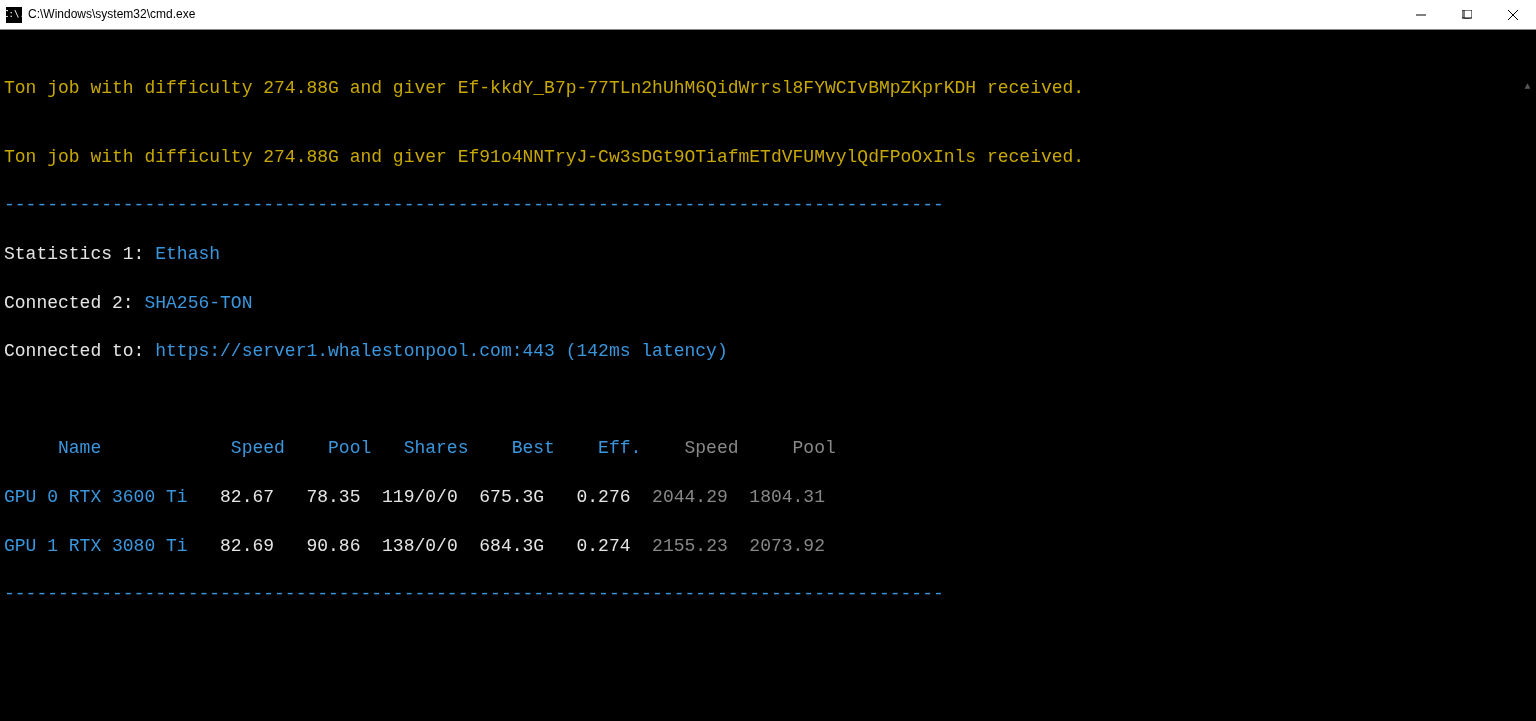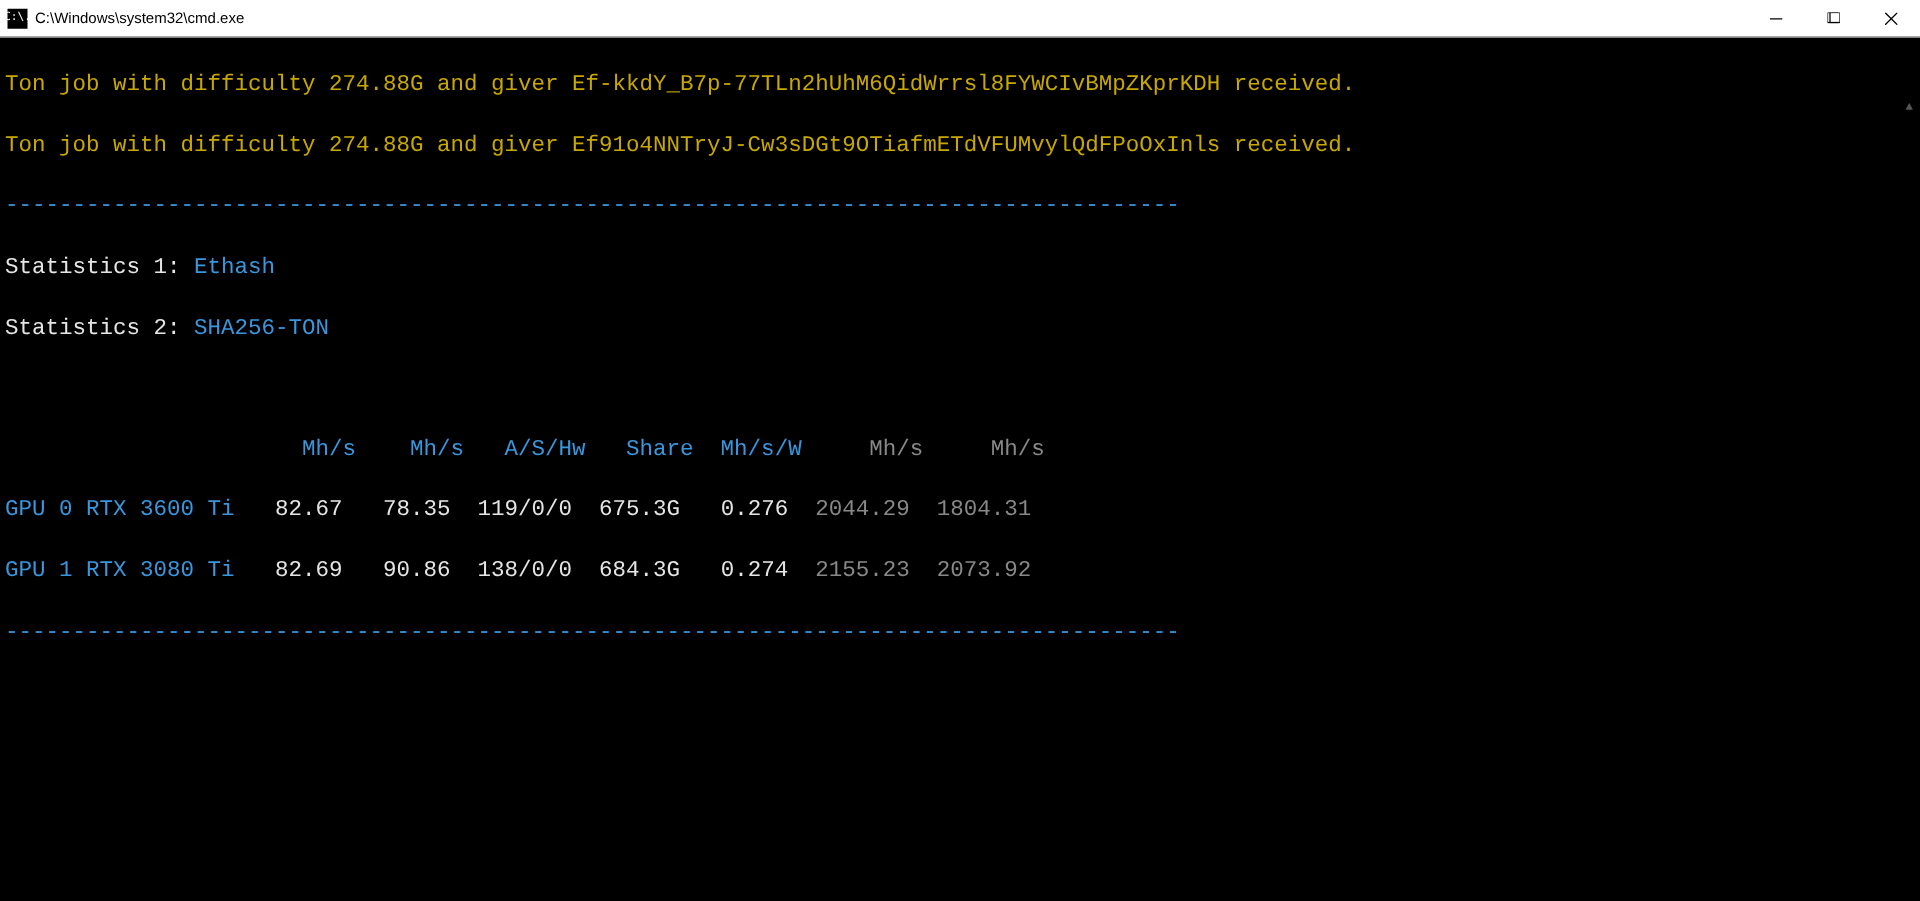--- a/index.html
+++ b/index.html
@@ -65,21 +65,21 @@
     height: 17px;
     display: flex;
     align-items: center;
     justify-content: center;
     color: #555;
     font-size: 10px;
   }
   .c-blue   { color: #3a96dd; }
   .c-white  { color: #e5e5e5; }
   .c-gray   { color: #888; }
-  .c-yellow { color: #c8a800; }
+  .c-yellow { color: #c8a800; margin-top: 20px; }
   .line { display: block; }
 </style>
 </head>
 <body>
 
 <div class="titlebar">
   <span class="tb-icon">C:\.</span>
   <span class="tb-title">C:\Windows\system32\cmd.exe</span>
   <span class="tb-spacer"></span>
   <span class="tb-btn">
@@ -99,23 +99,24 @@
         <line x1="10" y1="0" x2="0" y2="10" stroke="#000" stroke-width="1"></line>
       </svg>
   </span>
 </div>
 
 <div class="term">
 <span class="line c-yellow">Ton job with difficulty 274.88G and giver Ef-kkdY_B7p-77TLn2hUhM6QidWrrsl8FYWCIvBMpZKprKDH received.</span>
 <span class="line c-yellow">Ton job with difficulty 274.88G and giver Ef91o4NNTryJ-Cw3sDGt9OTiafmETdVFUMvylQdFPoOxInls received.</span>
 <span class="line c-blue">---------------------------------------------------------------------------------------</span>
 <span class="line"><span class="c-white">Statistics 1: </span><span class="c-blue">Ethash</span></span>
-<span class="line"><span class="c-white">Statistics 2: </span><span class="c-blue">SHA256-TON</span></span>
+<span class="line"><span class="c-white">Connected 2: </span><span class="c-blue">SHA256-TON</span></span>
+<span class="line"><span class="c-white">Connected to: </span><span class="c-blue">https://server1.whalestonpool.com:443 (142ms latency)</span></span>
 <span class="line"> </span>
-<span class="line"><span class="c-blue">                      Mh/s    Mh/s   A/S/Hw   Share  Mh/s/W</span><span class="c-gray">     Mh/s     Mh/s</span></span>
+<span class="line"><span class="c-blue">     Name            Speed    Pool   Shares    Best    Eff.</span><span class="c-gray">    Speed     Pool</span></span>
 <span class="line"><span class="c-blue">GPU 0 RTX 3600 Ti</span><span class="c-white">   82.67   78.35  119/0/0  675.3G   0.276</span><span class="c-gray">  2044.29  1804.31</span></span>
 <span class="line"><span class="c-blue">GPU 1 RTX 3080 Ti</span><span class="c-white">   82.69   90.86  138/0/0  684.3G   0.274</span><span class="c-gray">  2155.23  2073.92</span></span>
 <span class="line c-blue">---------------------------------------------------------------------------------------</span>
 
 
 
 
 
 
 

